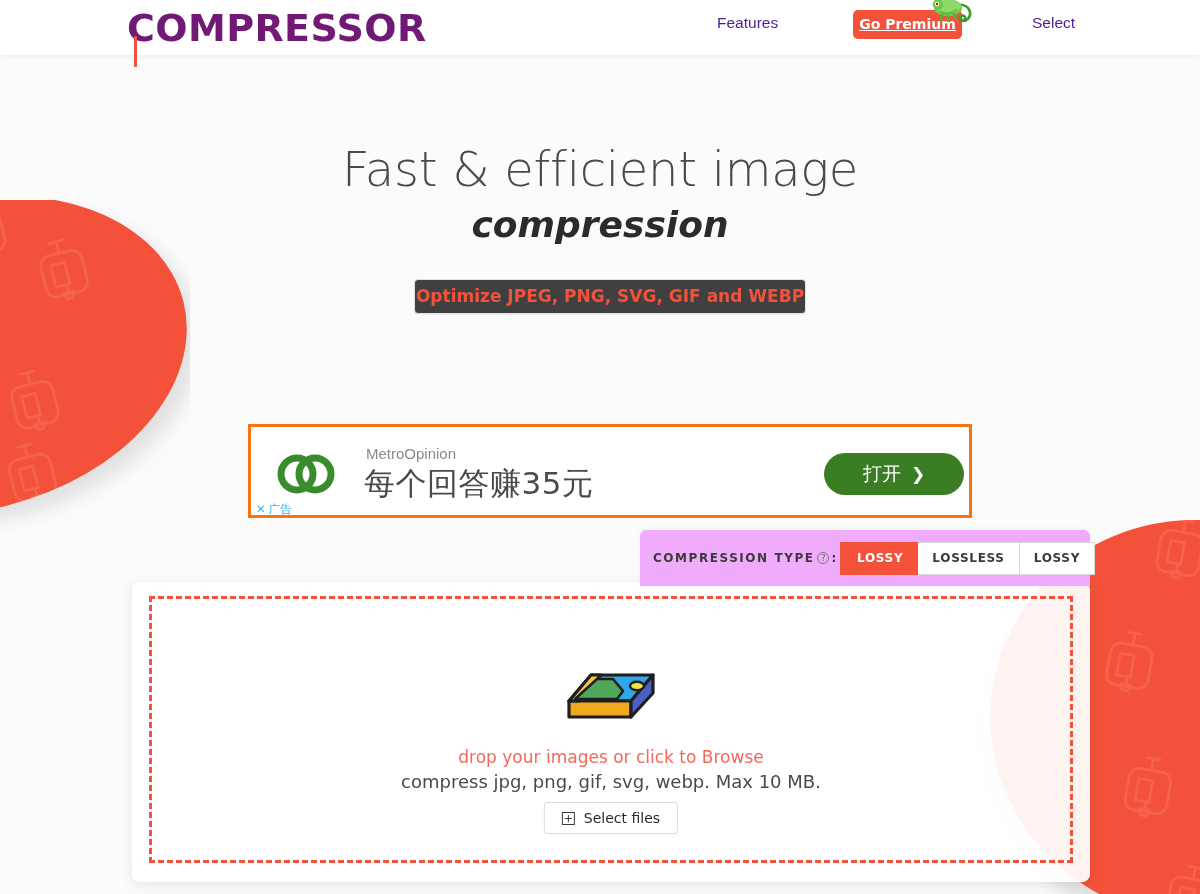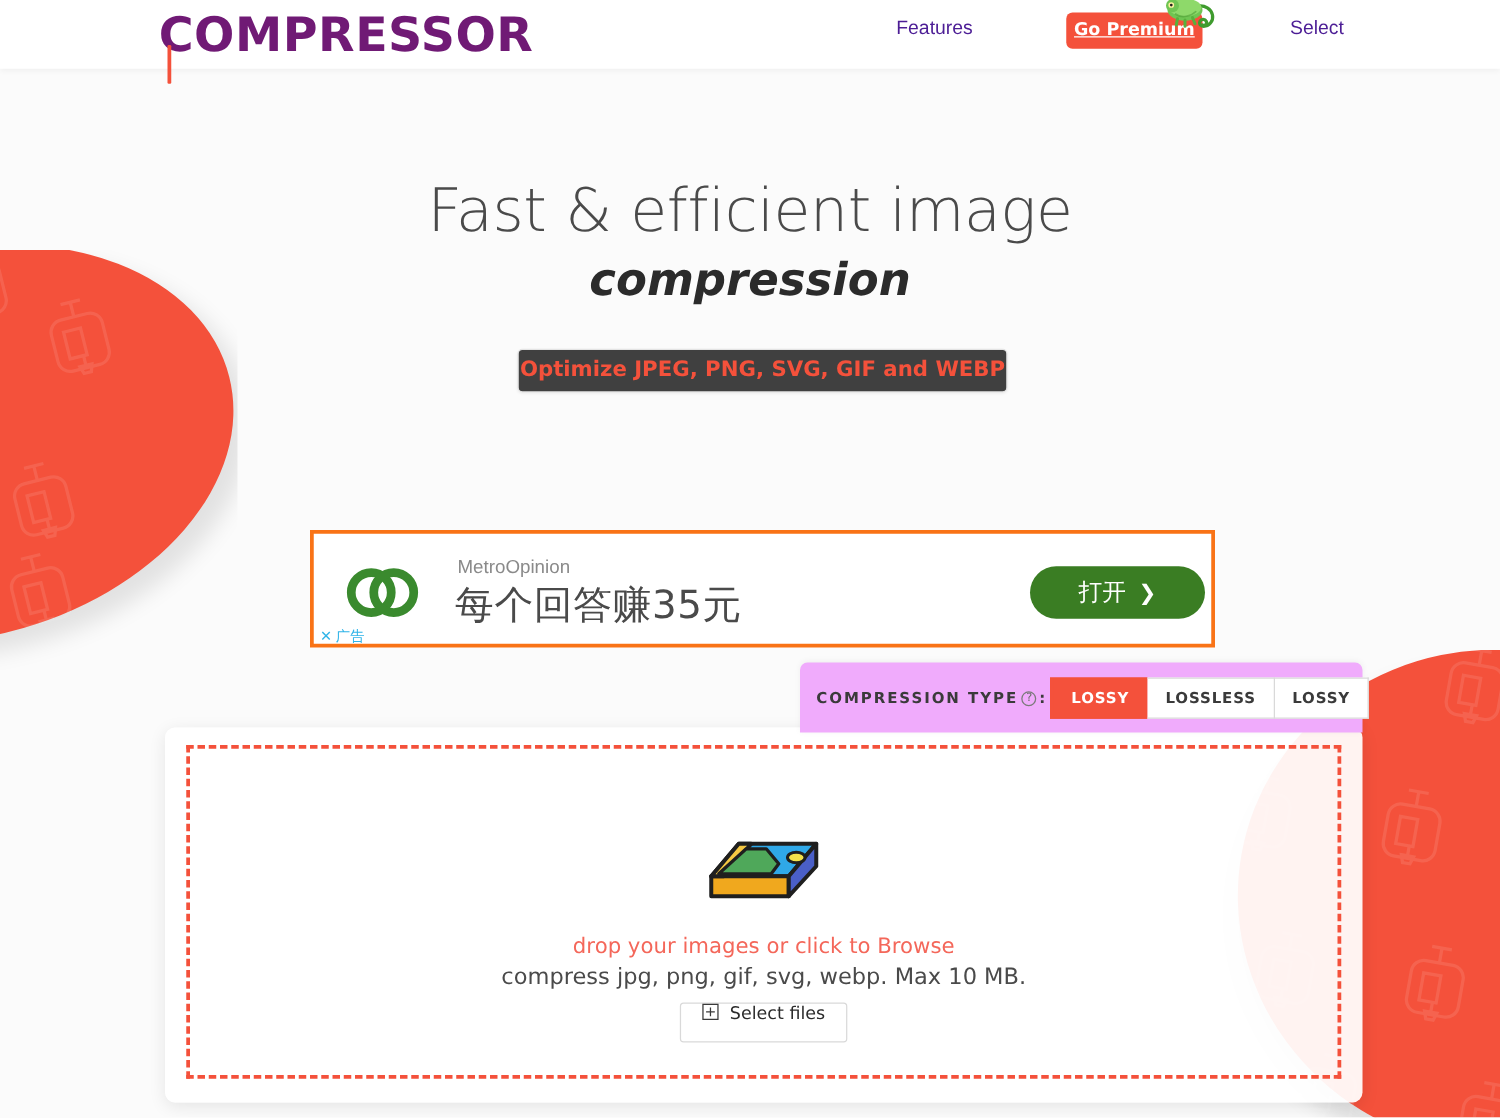--- a/index.html
+++ b/index.html
@@ -179,21 +179,21 @@
     position: absolute; left: 0; right: 0; top: 172px; text-align: center;
     font-size: 18px; color: #4a4a4a;
     font-family: "DejaVu Sans", sans-serif;
   }
   #select-files {
     position: absolute; left: 50%; top: 203px; transform: translateX(-50%);
     height: 32px; padding: 0 17px;
     background: #fff; border: 1px solid #d9d9d9; border-radius: 3px;
     font-size: 14px; color: #2b2b2b; cursor: pointer;
     font-family: "DejaVu Sans", sans-serif;
-    display: flex; align-items: flex-start; gap: 9px;
+    display: flex; align-items: center; gap: 9px;
   }
   .plus-box {
     display: inline-block; width: 13px; height: 13px;
     border: 1.3px solid #3a3a3a; position: relative;
   }
   .plus-box::before, .plus-box::after {
     content: ""; position: absolute; background: #3a3a3a;
   }
   .plus-box::before { left: 2px; right: 2px; top: 5px; height: 1.4px; }
   .plus-box::after { top: 2px; bottom: 2px; left: 5px; width: 1.4px; }

